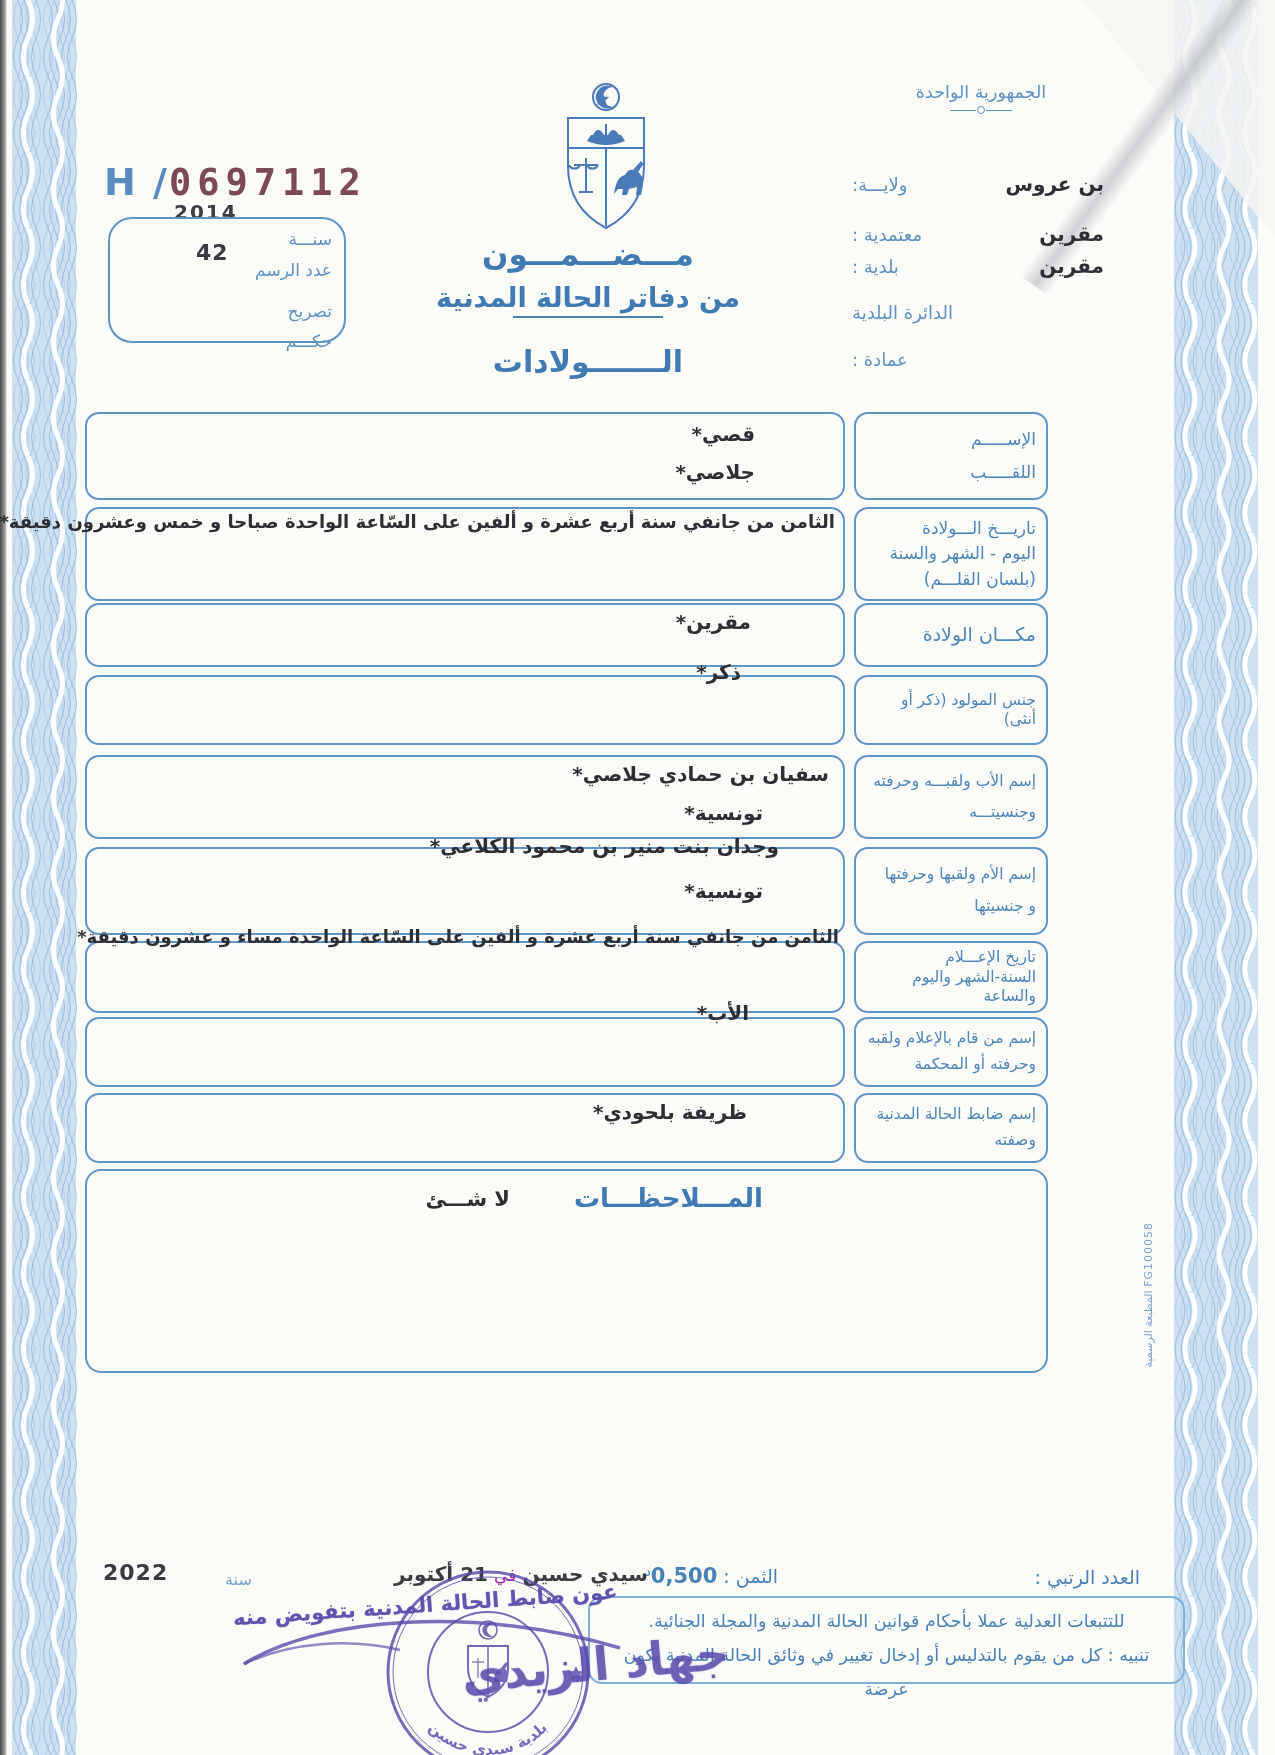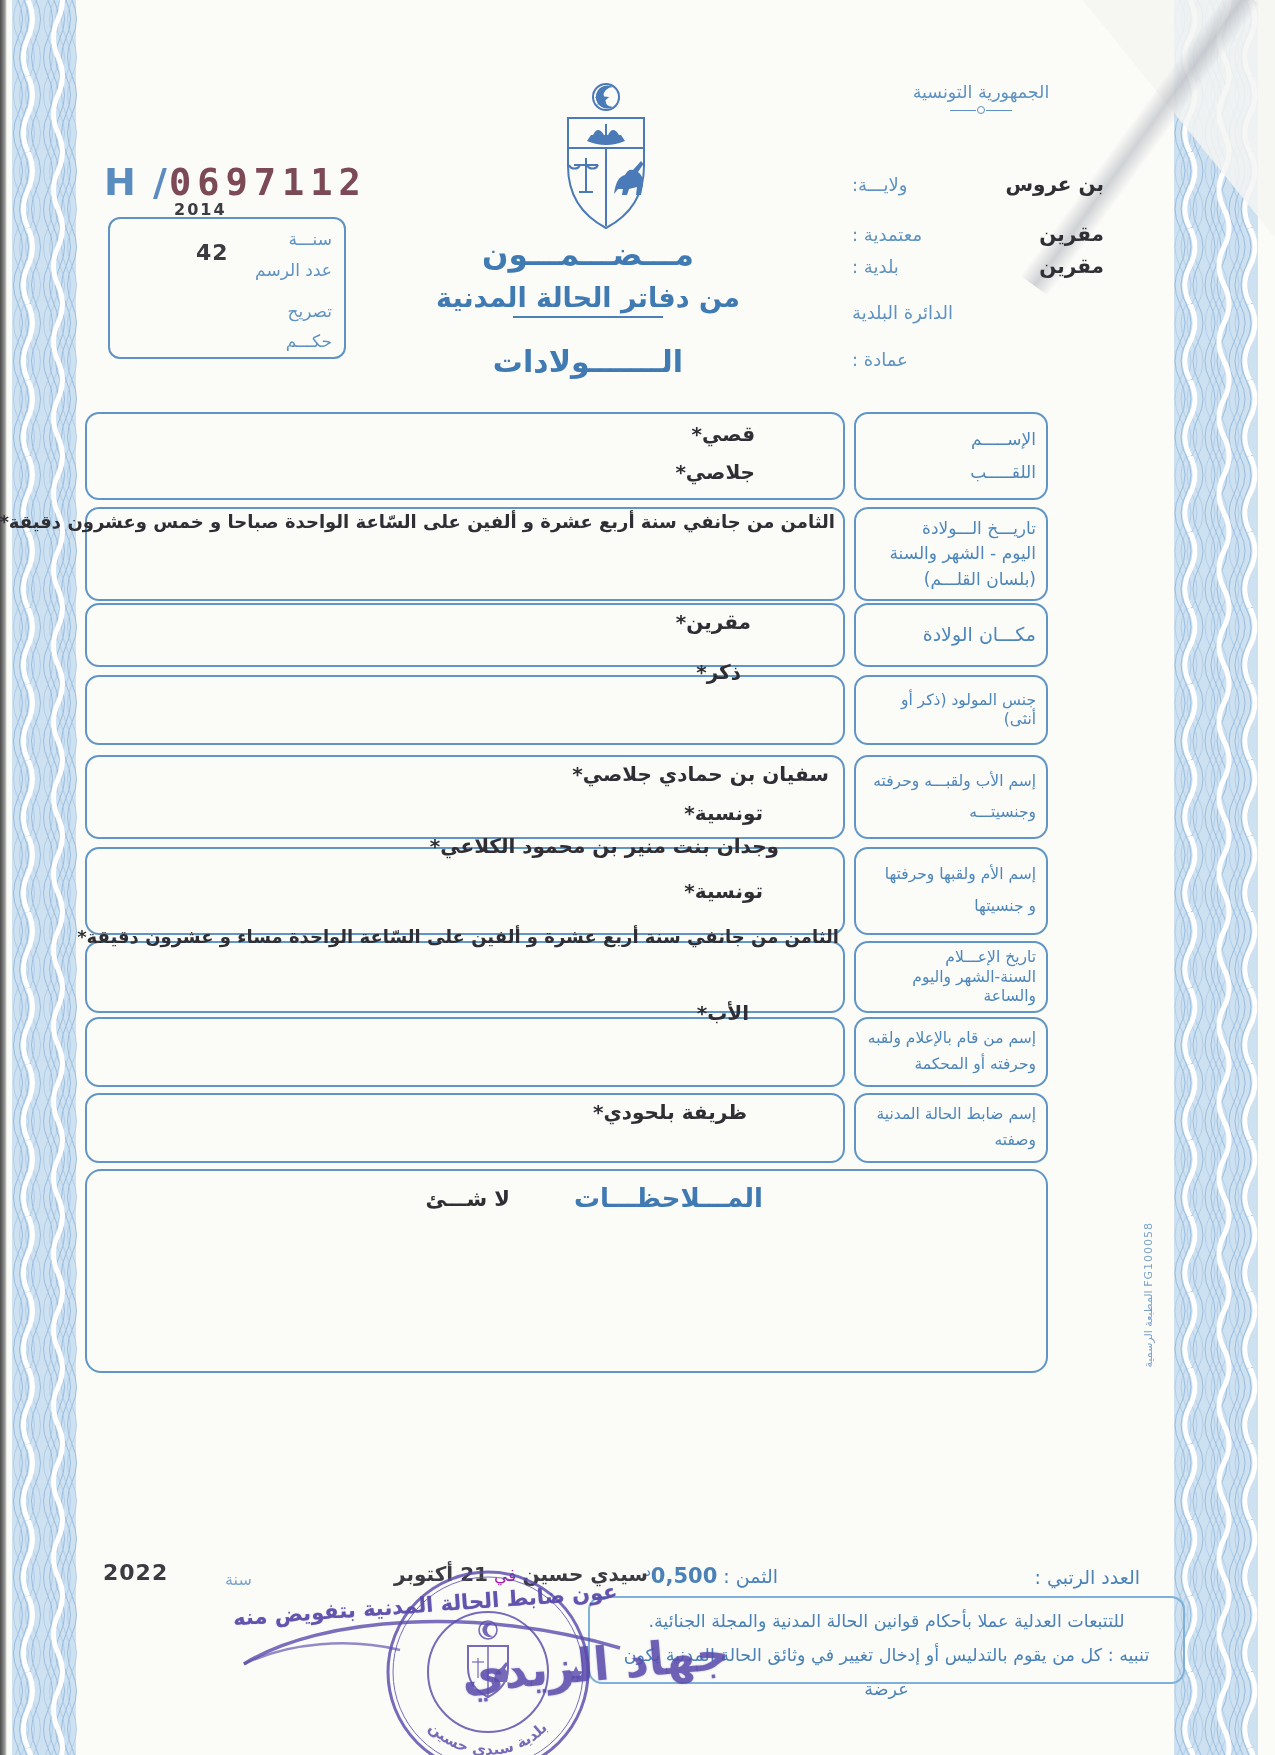--- a/index.html
+++ b/index.html
@@ -16,24 +16,24 @@
   .dogear{position:absolute;right:0;top:0;width:310px;height:270px;
     background:#f5f5f2;clip-path:polygon(38% 0,100% 0,100% 88%);opacity:.85;}
   .fold-shadow{position:absolute;right:118px;top:-40px;width:34px;height:360px;
     transform:rotate(36deg);
     background:linear-gradient(90deg,rgba(120,128,140,0),rgba(118,126,140,.33),rgba(120,128,140,0));}
   
   .serial{position:absolute;left:104px;top:160px;white-space:nowrap;direction:ltr;}
   .serial .pfx{color:#5b8cc0;font-size:38px;font-weight:bold;letter-spacing:2px;}
   .serial .num{color:#7c4a55;font-size:37px;font-weight:bold;letter-spacing:6px;font-family:"DejaVu Sans Mono",monospace;}
   .stamp-dark{color:#3b3b41;font-weight:bold;}
-  .year2014{position:absolute;left:174px;top:200px;font-size:16px;letter-spacing:2px;}
+  .year2014{position:absolute;left:174px;top:200px;font-size:20px;letter-spacing:2px;}
   .num42{position:absolute;left:196px;top:240px;font-size:22px;letter-spacing:1px;}
-  .refbox{position:absolute;left:108px;top:217px;width:238px;height:142px;
-    border:2.5px solid #5e93c4;border-radius:12px;direction:rtl;color:#5d92c2;
+  .refbox{position:absolute;left:108px;top:217px;width:238px;height:126px;
+    border:2.5px solid #5e93c4;border-radius:24px;direction:rtl;color:#5d92c2;
     font-size:17px;padding:8px 12px 6px 10px;}
   .refbox div{line-height:1.0;}
   .rb1{margin-top:4px;} .rb2{margin-top:14px;} .rb3{margin-top:24px;} .rb4{margin-top:13px;}
   
   .coat{position:absolute;left:556px;top:80px;}
   .titleblock{position:absolute;left:398px;top:236px;width:380px;text-align:center;color:#3f7ab2;direction:rtl;}
   .t1{font-size:31px;font-weight:bold;}
   .t2{font-size:27px;font-weight:bold;margin-top:10px;}
   .t-underline{width:150px;border-top:2.5px solid #4a82b8;margin:3px auto 0;}
   .t3{font-size:30px;font-weight:bold;margin-top:26px;}
@@ -235,21 +235,21 @@
   </svg>
 
   <div class="titleblock">
     <div class="t1">مـــضـــمـــون</div>
     <div class="t2">من دفاتر الحالة المدنية</div>
     <div class="t-underline"></div>
     <div class="t3">الـــــــولادات</div>
   </div>
 
   <div class="gov">
-    <div>الجمهورية التونسية</div>
+    <div>الجمهورية الواحدة</div>
     <div class="gov-div">
       <span class="ln"></span>
         <span class="o"></span>
         <span class="ln"></span>
     </div>
   </div>
 
   <div class="admin">
     <div class="row a1">
       <span class="val">بن عروس</span>

